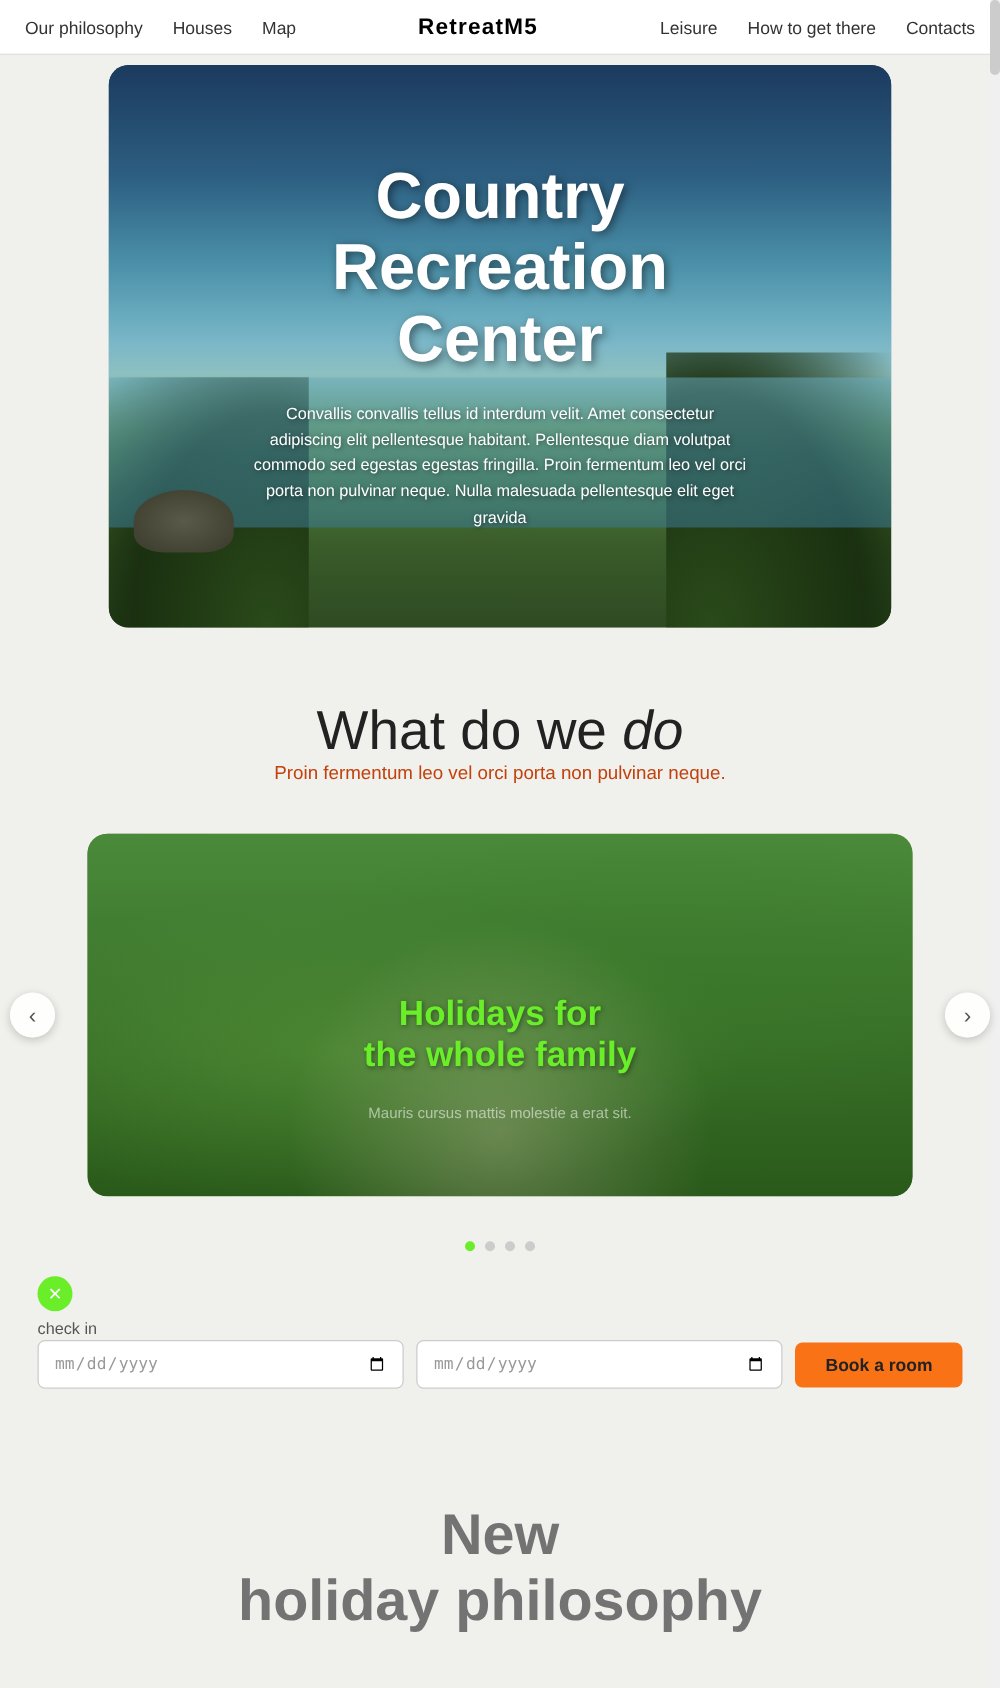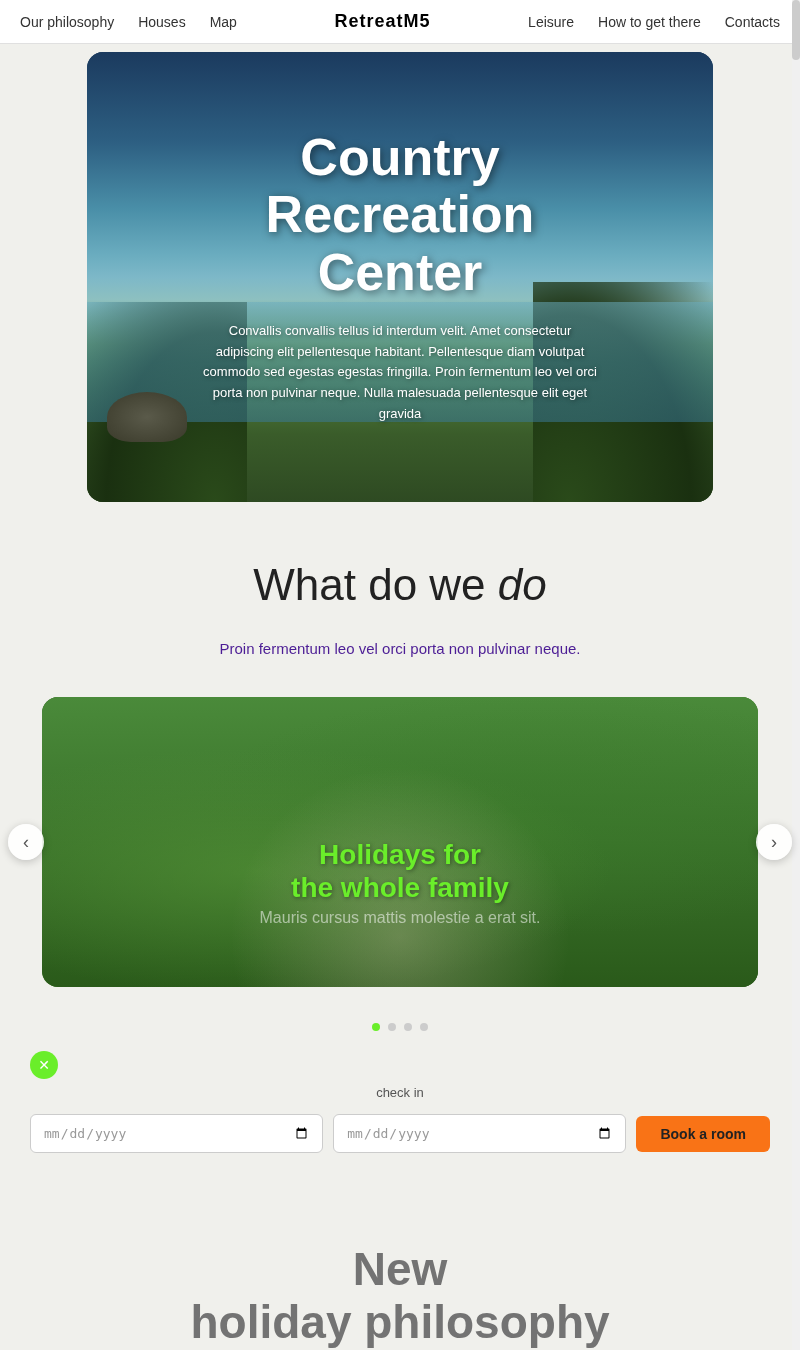--- a/index.html
+++ b/index.html
@@ -110,23 +110,22 @@
     }
     .section-what h2 {
       font-size: 44px;
       font-weight: 400;
       color: #222;
     }
     .section-what h2 em {
       font-style: italic;
     }
     .section-what p {
-      color: #4c1d95;
+      color: #c2410c;
       font-size: 15px;
-      margin-top: 30px;
     }
 
     
     .carousel-wrapper {
       position: relative;
       width: 100%;
       padding: 10px 0 20px;
       display: flex;
       align-items: center;
       justify-content: center;
@@ -140,21 +139,21 @@
       cursor: pointer;
       display: flex; align-items: center; justify-content: center;
       font-size: 18px;
       color: #555;
       box-shadow: 0 2px 8px rgba(0,0,0,0.2);
       z-index: 5;
     }
     .carousel-btn.prev { left: 8px; }
     .carousel-btn.next { right: 8px; }
     .carousel-slide {
-      width: 716px;
+      width: 660px;
       height: 290px;
       border-radius: 16px;
       overflow: hidden;
       position: relative;
       background: linear-gradient(135deg, #2a5a1a 0%, #4a8a2a 30%, #6aaa3a 50%, #3a7a1a 70%, #1a4a0a 100%);
     }
     .carousel-slide-bg {
       position: absolute;
       inset: 0;
       background:
@@ -180,22 +179,22 @@
     }
     .carousel-text h3 {
       color: #6aee2a;
       font-size: 28px;
       font-weight: 900;
       line-height: 1.2;
       text-shadow: 1px 1px 4px rgba(0,0,0,0.4);
     }
     .carousel-text p {
       color: #ffffff88;
-      font-size: 16px;
-      margin-top: 4px;
+      font-size: 12px;
+      margin-top: 22px;
     }
     .carousel-dots {
       display: flex;
       justify-content: center;
       gap: 8px;
       margin-top: 16px;
     }
     .dot {
       width: 8px; height: 8px;
       border-radius: 50%;
@@ -212,22 +211,21 @@
       border-radius: 50%;
       background: #6aee2a;
       display: flex; align-items: center; justify-content: center;
       font-size: 14px;
       color: #fff;
       margin-bottom: 6px;
     }
     .booking-label {
       font-size: 13px;
       color: #555;
-      margin-bottom: 14px;
-      text-align: center;
+      margin-bottom: 2px;
     }
     .booking-row {
       display: flex;
       gap: 10px;
       align-items: center;
     }
     .booking-row input[type="date"] {
       flex: 1;
       padding: 10px 12px;
       border: 1px solid #ccc;

